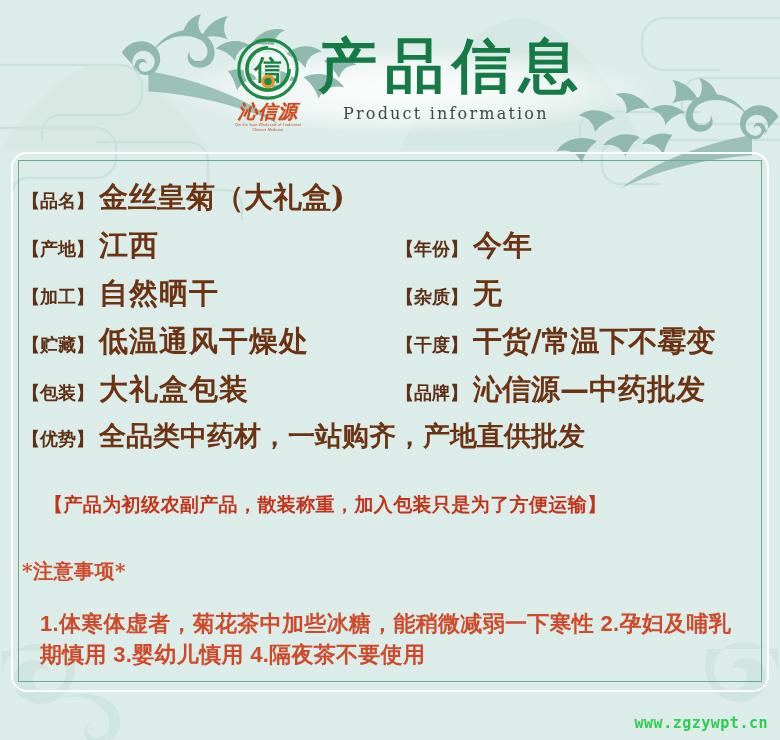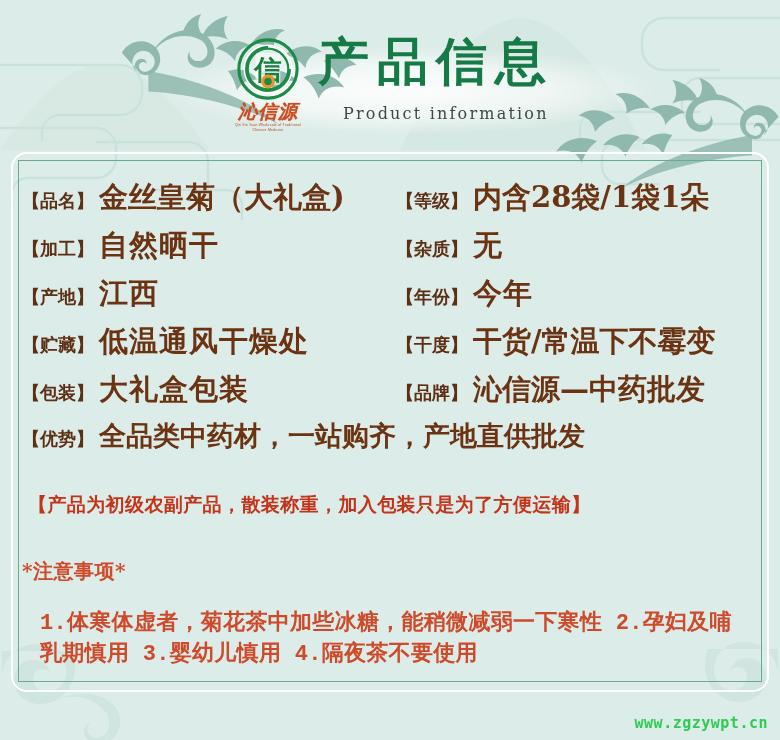--- a/index.html
+++ b/index.html
@@ -55,21 +55,21 @@
     font-size: 3.4px;
     color: #b5451c;
     letter-spacing: .25px;
     margin-top: 2px;
     transform: scaleY(1.25);
   }
 
   .title-cn {
     position: absolute; left: 318px; top: 36px;
     font-family: "DejaVu Serif", serif;
-    font-size: 51px;
+    font-size: 59px;
     font-weight: bold;
     color: #157a45;
     letter-spacing: 8px;
     line-height: 1;
     white-space: nowrap;
   }
   .title-en {
     position: absolute; left: 343px; top: 104px;
     font-family: "DejaVu Serif", serif;
     font-size: 16px;
@@ -125,21 +125,21 @@
     margin-left: 5px;
   }
   .val.tight { letter-spacing: 0px; }
 
   .row-adv { height: 56px; }
   .row-adv .val { font-size: 27px; }
 
   
   .notice {
     position: absolute;
-    left: 28px; top: 492px;
+    left: 44px; top: 492px;
     font-family: "DejaVu Serif", serif;
     font-size: 19px;
     font-weight: bold;
     color: #c3341a;
     letter-spacing: .4px;
     white-space: nowrap;
   }
 
   .caution-title {
     position: absolute;
@@ -147,21 +147,21 @@
     font-family: "DejaVu Serif", serif;
     font-size: 20px;
     font-weight: bold;
     color: #cf4a2a;
     letter-spacing: .5px;
   }
   .caution-body {
     position: absolute;
     left: 40px; top: 608px;
     width: 706px;
-    font-family: Liberation Mono, monospace;
+    font-family: Liberation Sans, sans-serif;
     font-size: 22px;
     font-weight: bold;
     color: #cf4a2a;
     line-height: 31px;
     letter-spacing: .3px;
   }
 
   .watermark {
     position: absolute;
     right: 12px; bottom: 8px;
@@ -266,50 +266,46 @@
   <div class="panel-outer"></div>
   <div class="panel-inner"></div>
 
   <div class="rows">
 
     <div class="row">
       <div class="cell left">
         <span class="lbl">【品名】</span>
         <span class="val tight">金丝皇菊（大礼盒)</span>
       </div>
-      <div class="cell">
-        <span class="lbl">【等级】</span>
-        <span class="val tight">内含28袋/1袋1朵</span>
+    </div>
+
+    <div class="row">
+      <div class="cell left">
+        <span class="lbl">【产地】</span>
+        <span class="val">江西</span>
+      </div>
+      <div class="cell">
+        <span class="lbl">【年份】</span>
+        <span class="val">今年</span>
       </div>
     </div>
 
     <div class="row">
       <div class="cell left">
         <span class="lbl">【加工】</span>
         <span class="val">自然晒干</span>
       </div>
       <div class="cell">
         <span class="lbl">【杂质】</span>
         <span class="val">无</span>
       </div>
     </div>
 
     <div class="row">
       <div class="cell left">
-        <span class="lbl">【产地】</span>
-        <span class="val">江西</span>
-      </div>
-      <div class="cell">
-        <span class="lbl">【年份】</span>
-        <span class="val">今年</span>
-      </div>
-    </div>
-
-    <div class="row">
-      <div class="cell left">
         <span class="lbl">【贮藏】</span>
         <span class="val">低温通风干燥处</span>
       </div>
       <div class="cell">
         <span class="lbl">【干度】</span>
         <span class="val tight">干货/常温下不霉变</span>
       </div>
     </div>
 
     <div class="row">

